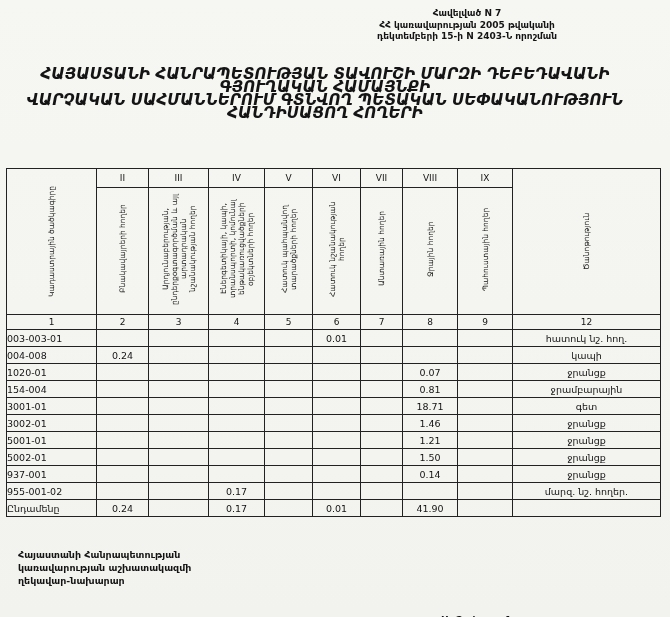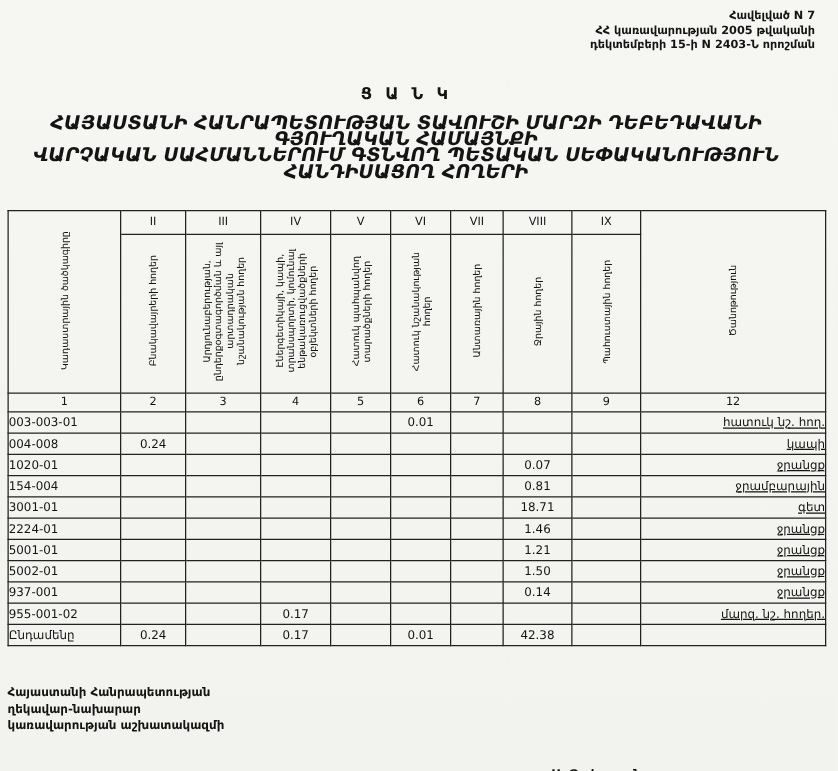--- a/index.html
+++ b/index.html
@@ -13,23 +13,23 @@
     color: #141414;
   }
   .page {
     position: absolute;
     inset: 0;
     background: linear-gradient(180deg, #f6f6f3 0%, #f2f2ee 100%);
   }
   .appendix {
     position: absolute;
     top: 8px;
-    left: 322px;
+    left: 302px;
     width: 330px;
-    text-align: right;
+    text-align: center;
     font-weight: bold;
     font-size: 9px;
     line-height: 11.5px;
   }
   .title-block {
     position: absolute;
     top: 68px;
     left: 10px;
     width: 630px;
     text-align: center;
@@ -90,28 +90,27 @@
     font-size: 9.5px;
   }
   td.code {
     text-align: left;
     padding-left: 3px;
   }
   td.val {
     text-align: center;
   }
   td.note {
-    text-align: right;
+    text-align: center;
     padding-left: 4px;
     font-size: 9px;
-    text-decoration: underline;
   }
   .footer {
     position: absolute;
-    left: 6px;
+    left: 18px;
     top: 548px;
     font-weight: bold;
     font-size: 9.5px;
     line-height: 13px;
   }
   .signature {
     position: absolute;
     left: 441px;
     top: 585px;
     font-weight: bold;
@@ -124,21 +123,20 @@
 
 <div class="page">
 
   <div class="appendix">
     <div>Հավելված N 7</div>
     <div>ՀՀ կառավարության 2005 թվականի</div>
     <div>դեկտեմբերի 15-ի N 2403-Ն որոշման</div>
   </div>
 
   <div class="title-block">
-    <div class="title-main">Ց Ա Ն Կ</div>
     <div class="title-line">ՀԱՅԱՍՏԱՆԻ ՀԱՆՐԱՊԵՏՈՒԹՅԱՆ ՏԱՎՈՒՇԻ ՄԱՐԶԻ ԴԵԲԵԴԱՎԱՆԻ ԳՅՈՒՂԱԿԱՆ ՀԱՄԱՅՆՔԻ</div>
     <div class="title-line">ՎԱՐՉԱԿԱՆ ՍԱՀՄԱՆՆԵՐՈՒՄ ԳՏՆՎՈՂ ՊԵՏԱԿԱՆ ՍԵՓԱԿԱՆՈՒԹՅՈՒՆ ՀԱՆԴԻՍԱՑՈՂ ՀՈՂԵՐԻ</div>
   </div>
 
   <table class="land-table">
     <colgroup>
       <col style="width:90px">
         <col style="width:52px">
         <col style="width:60px">
         <col style="width:56px">
@@ -242,21 +240,21 @@
       <td class="val"></td>
       <td class="val"></td>
       <td class="val"></td>
       <td class="val"></td>
       <td class="val"></td>
       <td class="val">18.71</td>
       <td class="val"></td>
       <td class="note">գետ</td>
     </tr>
     <tr class="data">
-      <td class="code">2224-01</td>
+      <td class="code">3002-01</td>
       <td class="val"></td>
       <td class="val"></td>
       <td class="val"></td>
       <td class="val"></td>
       <td class="val"></td>
       <td class="val"></td>
       <td class="val">1.46</td>
       <td class="val"></td>
       <td class="note">ջրանցք</td>
     </tr>
@@ -309,28 +307,28 @@
       <td class="note">մարզ. նշ. հողեր.</td>
     </tr>
     <tr class="data">
       <td class="code">Ընդամենը</td>
       <td class="val">0.24</td>
       <td class="val"></td>
       <td class="val">0.17</td>
       <td class="val"></td>
       <td class="val">0.01</td>
       <td class="val"></td>
-      <td class="val">42.38</td>
+      <td class="val">41.90</td>
       <td class="val"></td>
       <td class="note"></td>
     </tr>
   </tbody>
     </table>
 
   <div class="footer">
     <div>Հայաստանի Հանրապետության</div>
+    <div>կառավարության աշխատակազմի</div>
     <div>ղեկավար-նախարար</div>
-    <div>կառավարության աշխատակազմի</div>
   </div>
 
   <div class="signature">Ս. Թոփուզյան</div>
 
 </div>
 
 </body></html>

